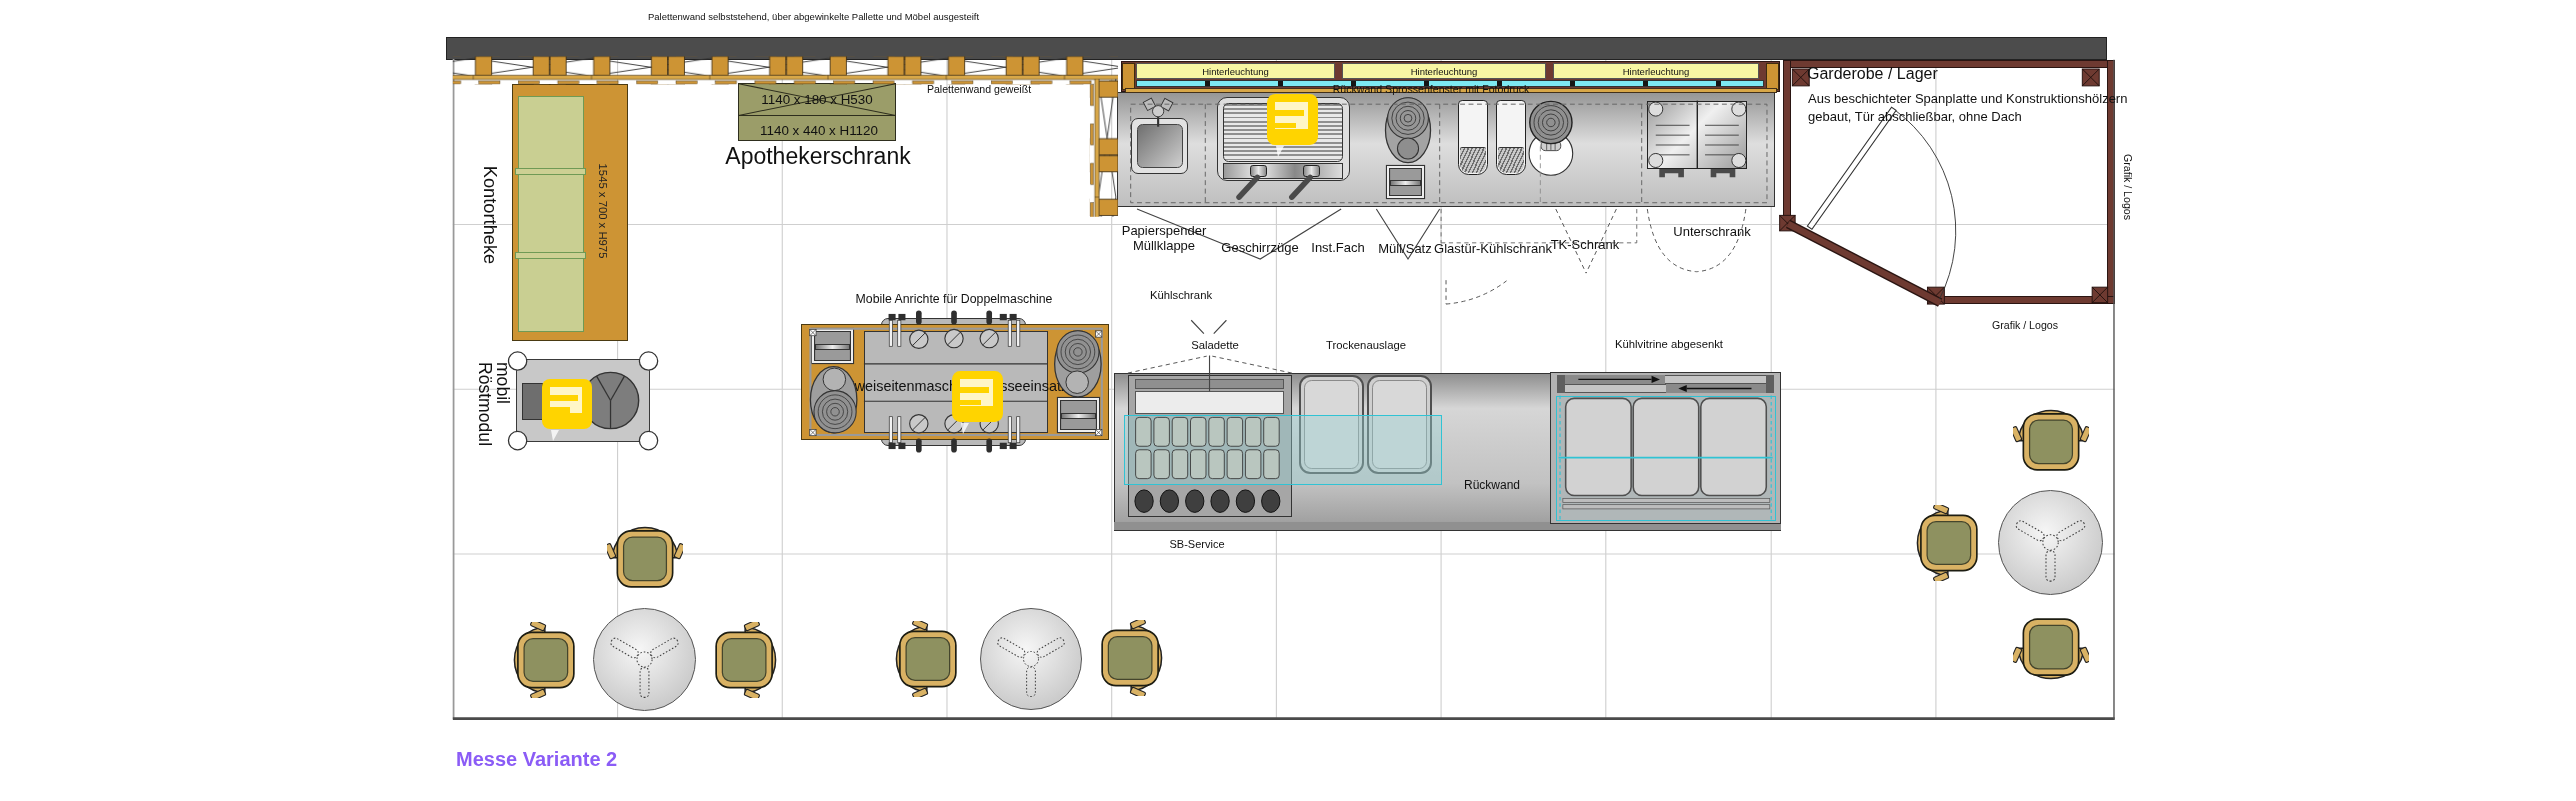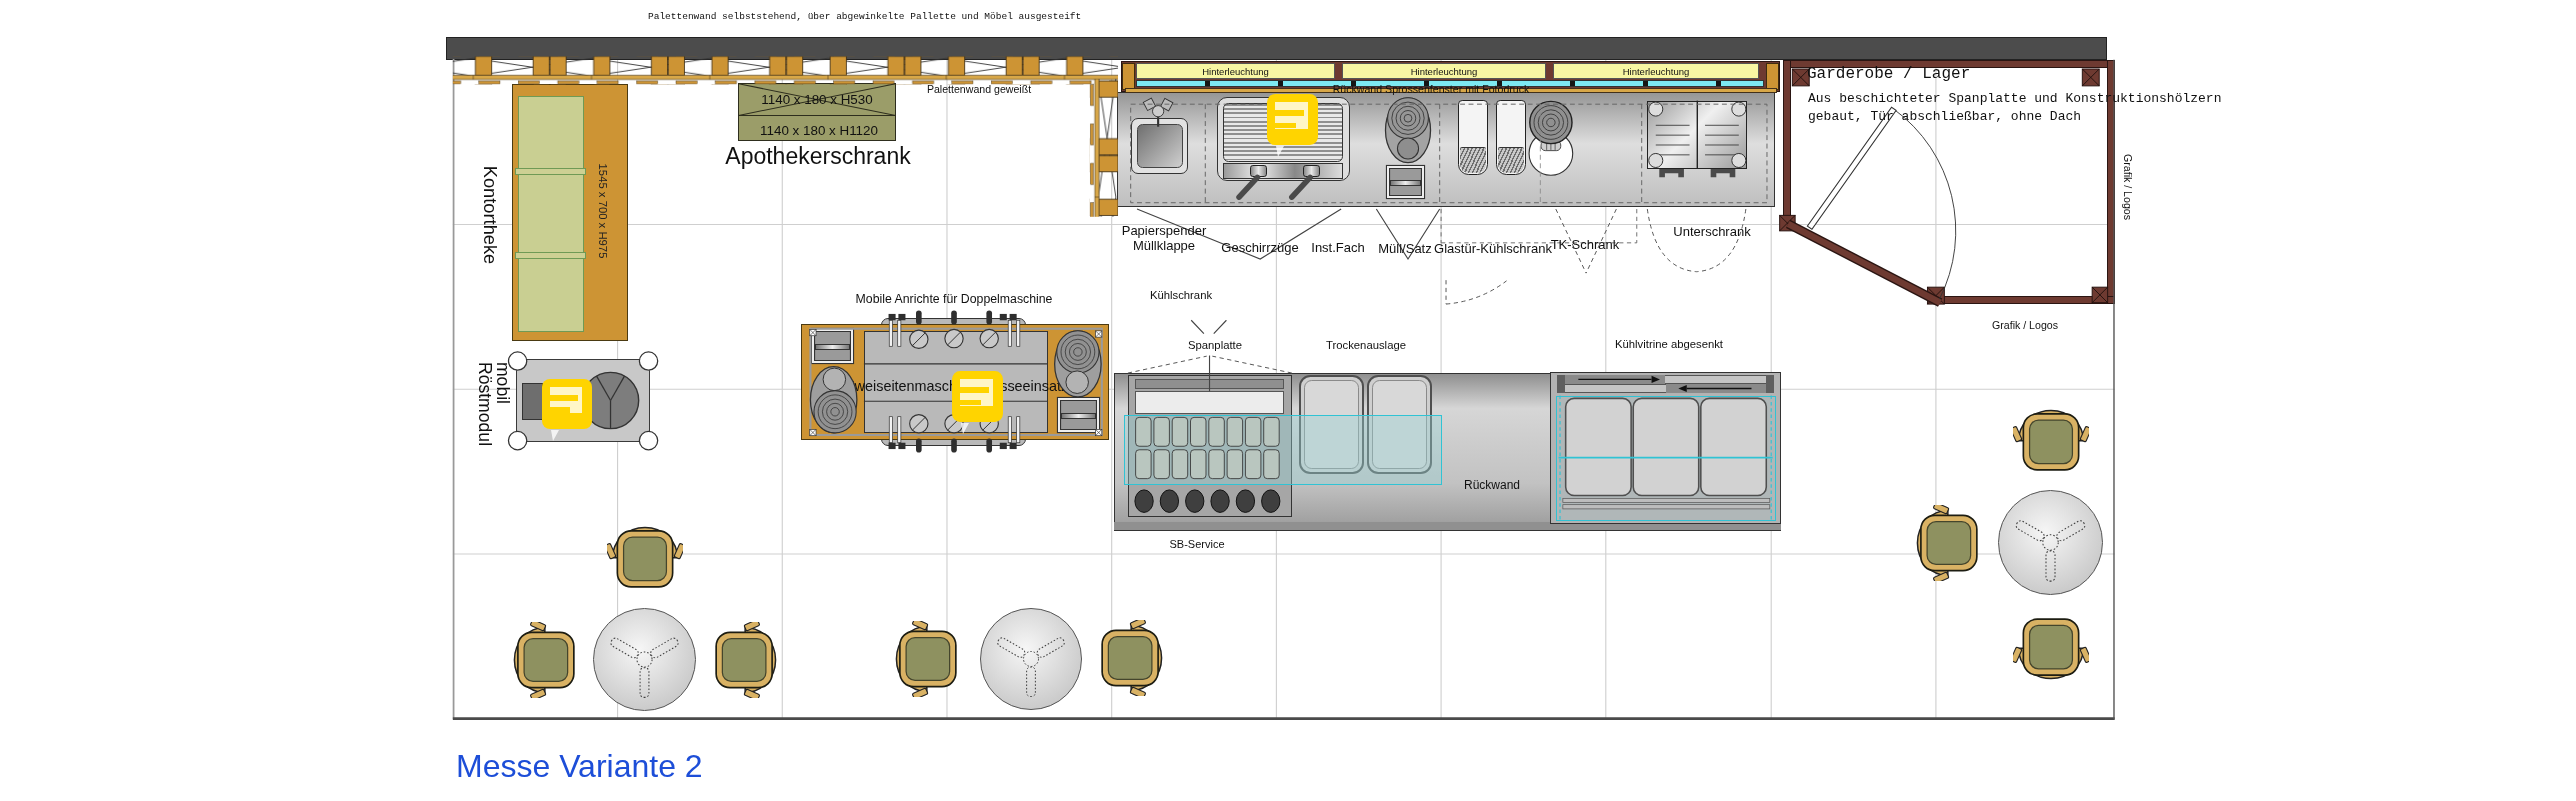--- a/index.html
+++ b/index.html
@@ -1,19 +1,19 @@
 <!DOCTYPE html>
 <html style="font-size:11.3px"><head>
 <meta charset="utf-8">
 <style>
   html,body{margin:0;padding:0;background:#fff;}
   .canvas{position:relative;width:2576px;height:801px;background:#fff;overflow:hidden;
           font-family:"Liberation Sans","DejaVu Sans",sans-serif;color:#111;}
   svg{position:absolute;left:0;top:0;}
-  .abs{position:absolute;font-family:Liberation Mono, monospace;}
+  .abs{position:absolute;}
   .lbl{position:absolute;transform:translate(-50%,-50%);font-size:13px;white-space:nowrap;
        z-index:6;text-align:center;color:#111;}
   .pre{white-space:pre-line;}
   .vert{position:absolute;writing-mode:vertical-rl;transform:translate(-50%,-50%);z-index:6;}
   .vert-lr{position:absolute;writing-mode:vertical-lr;transform:translate(-50%,-50%);z-index:6;white-space:pre-line;}
   .box{position:absolute;box-sizing:border-box;}
   
   .topbar{background:#4c4c4c;border:0.7px solid #222;z-index:2;}
   .hlframe{background:#6e3a31;border:0.7px solid #2a1512;z-index:2;}
   .hlpanel{background:#f8f6a3;border:0.7px solid #555;z-index:3;display:flex;align-items:center;justify-content:center;font-size:9.5px;}
@@ -59,21 +59,21 @@
   .darkband{background:#909090;z-index:3;}
   .chair{position:absolute;width:76px;height:76px;z-index:3;}
   .table{position:absolute;border-radius:50%;background:radial-gradient(circle at 45% 40%,#f6f6f6,#c4c4c4 85%);
          border:1.3px solid #555;z-index:3;}
   .note-icon{position:absolute;background:#ffd400;border-radius:16%;z-index:7;}
   .note-icon .bub{position:absolute;left:16%;top:16%;width:64%;height:52%;background:rgba(255,255,255,.78);}
   .note-icon .b1{position:absolute;left:14%;top:32%;width:58%;height:11%;background:#ffd400;}
   .note-icon .b2{position:absolute;left:14%;top:56%;width:42%;height:11%;background:#ffd400;}
   .note-icon .tail{position:absolute;left:18%;bottom:-24%;width:0;height:0;border-style:solid;
       border-width:11.3px 6.3px 0 2.8px;border-color:rgba(255,255,255,.78) transparent transparent transparent;}
-  .title{position:absolute;font-size:32px;color:#1d4ed8;z-index:6;}
+  .title{position:absolute;font-size:20px;color:#8b5cf6;z-index:6;font-weight:bold;}
 </style>
 </head>
 <body>
 
 <div class="canvas">
 
   <svg width="2576" height="801" style="z-index:0" viewBox="0 0 3659 1138">
     <g stroke="#cfcfcf" stroke-width="1.6">
       <line x1="877" y1="85" x2="877" y2="1021"></line>
         <line x1="1111" y1="85" x2="1111" y2="1021"></line>
@@ -116,21 +116,21 @@
   <div class="box wall" style="left:2107px;top:60px;width:7.7px;height:244px"></div>
   <div class="box wall" style="left:1935px;top:296px;width:180px;height:7.7px"></div>
   <div class="abs" style="left:1807px;top:65px;font-size:16px;z-index:6">Garderobe / Lager</div>
   <div class="abs pre" style="left:1808px;top:90px;font-size:13px;line-height:1.35;z-index:6">Aus beschichteter Spanplatte und Konstruktionshölzern
 gebaut, Tür abschließbar, ohne Dach</div>
   <div class="lbl" style="left:2025px;top:325px;font-size:10.6px">Grafik / Logos</div>
   <div class="vert" style="left:2128px;top:187px;font-size:10.6px">Grafik / Logos</div>
 
   <div class="box olivebox" style="left:738px;top:83px;width:158px;height:58px"></div>
   <div class="lbl" style="left:817px;top:99px;font-size:13.4px">1140 x 180 x H530</div>
-  <div class="lbl" style="left:819px;top:130px;font-size:13.4px">1140 x 180 x H1120</div>
+  <div class="lbl" style="left:819px;top:130px;font-size:13.4px">1140 x 440 x H1120</div>
   <div class="lbl" style="left:818px;top:156px;font-size:23px">Apothekerschrank</div>
 
   <div class="box wood" style="left:512px;top:84px;width:116px;height:257px"></div>
   <div class="box greenin" style="left:518px;top:96px;width:66px;height:236px"></div>
   <div class="box greendiv" style="left:515px;top:168px;width:71px;height:7px"></div>
   <div class="box greendiv" style="left:515px;top:252px;width:71px;height:7px"></div>
   <div class="vert" style="left:490px;top:215px;font-size:18.3px">Kontortheke</div>
   <div class="vert" style="left:603px;top:211px;font-size:11.3px;color:#222">1545 x 700 x H975</div>
 
   <div class="box graycart" style="left:516px;top:359px;width:134px;height:83px"></div>
@@ -165,21 +165,21 @@
 
   <div class="lbl pre" style="left:1164px;top:238px">Papierspender
 Müllklappe</div>
   <div class="lbl" style="left:1260px;top:247px">Geschirrzüge</div>
   <div class="lbl" style="left:1338px;top:247px">Inst.Fach</div>
   <div class="lbl" style="left:1405px;top:248px">Müll/Satz</div>
   <div class="lbl" style="left:1493px;top:248px">Glastür-Kühlschrank</div>
   <div class="lbl" style="left:1585px;top:244px">TK-Schrank</div>
   <div class="lbl" style="left:1712px;top:231px">Unterschrank</div>
   <div class="lbl" style="left:1181px;top:295px;font-size:11.3px">Kühlschrank</div>
-  <div class="lbl" style="left:1215px;top:345px;font-size:11.3px">Spanplatte</div>
+  <div class="lbl" style="left:1215px;top:345px;font-size:11.3px">Saladette</div>
   <div class="lbl" style="left:1366px;top:345px;font-size:11.3px">Trockenauslage</div>
   <div class="lbl" style="left:1669px;top:344px;font-size:11.3px">Kühlvitrine abgesenkt</div>
 
   <div class="box counter-sb" style="left:1114px;top:373px;width:667px;height:158px"></div>
   <div class="box darkband" style="left:1114px;top:522px;width:667px;height:8.4px"></div>
   <div class="box saladette" style="left:1128px;top:375px;width:164px;height:142px"></div>
   <div class="box sal-top" style="left:1135px;top:379px;width:149px;height:10px"></div>
   <div class="box sal-disp" style="left:1135px;top:391px;width:149px;height:22.5px"></div>
   <div class="box tray2" style="left:1299px;top:375px;width:65px;height:99px">
       <i></i>

